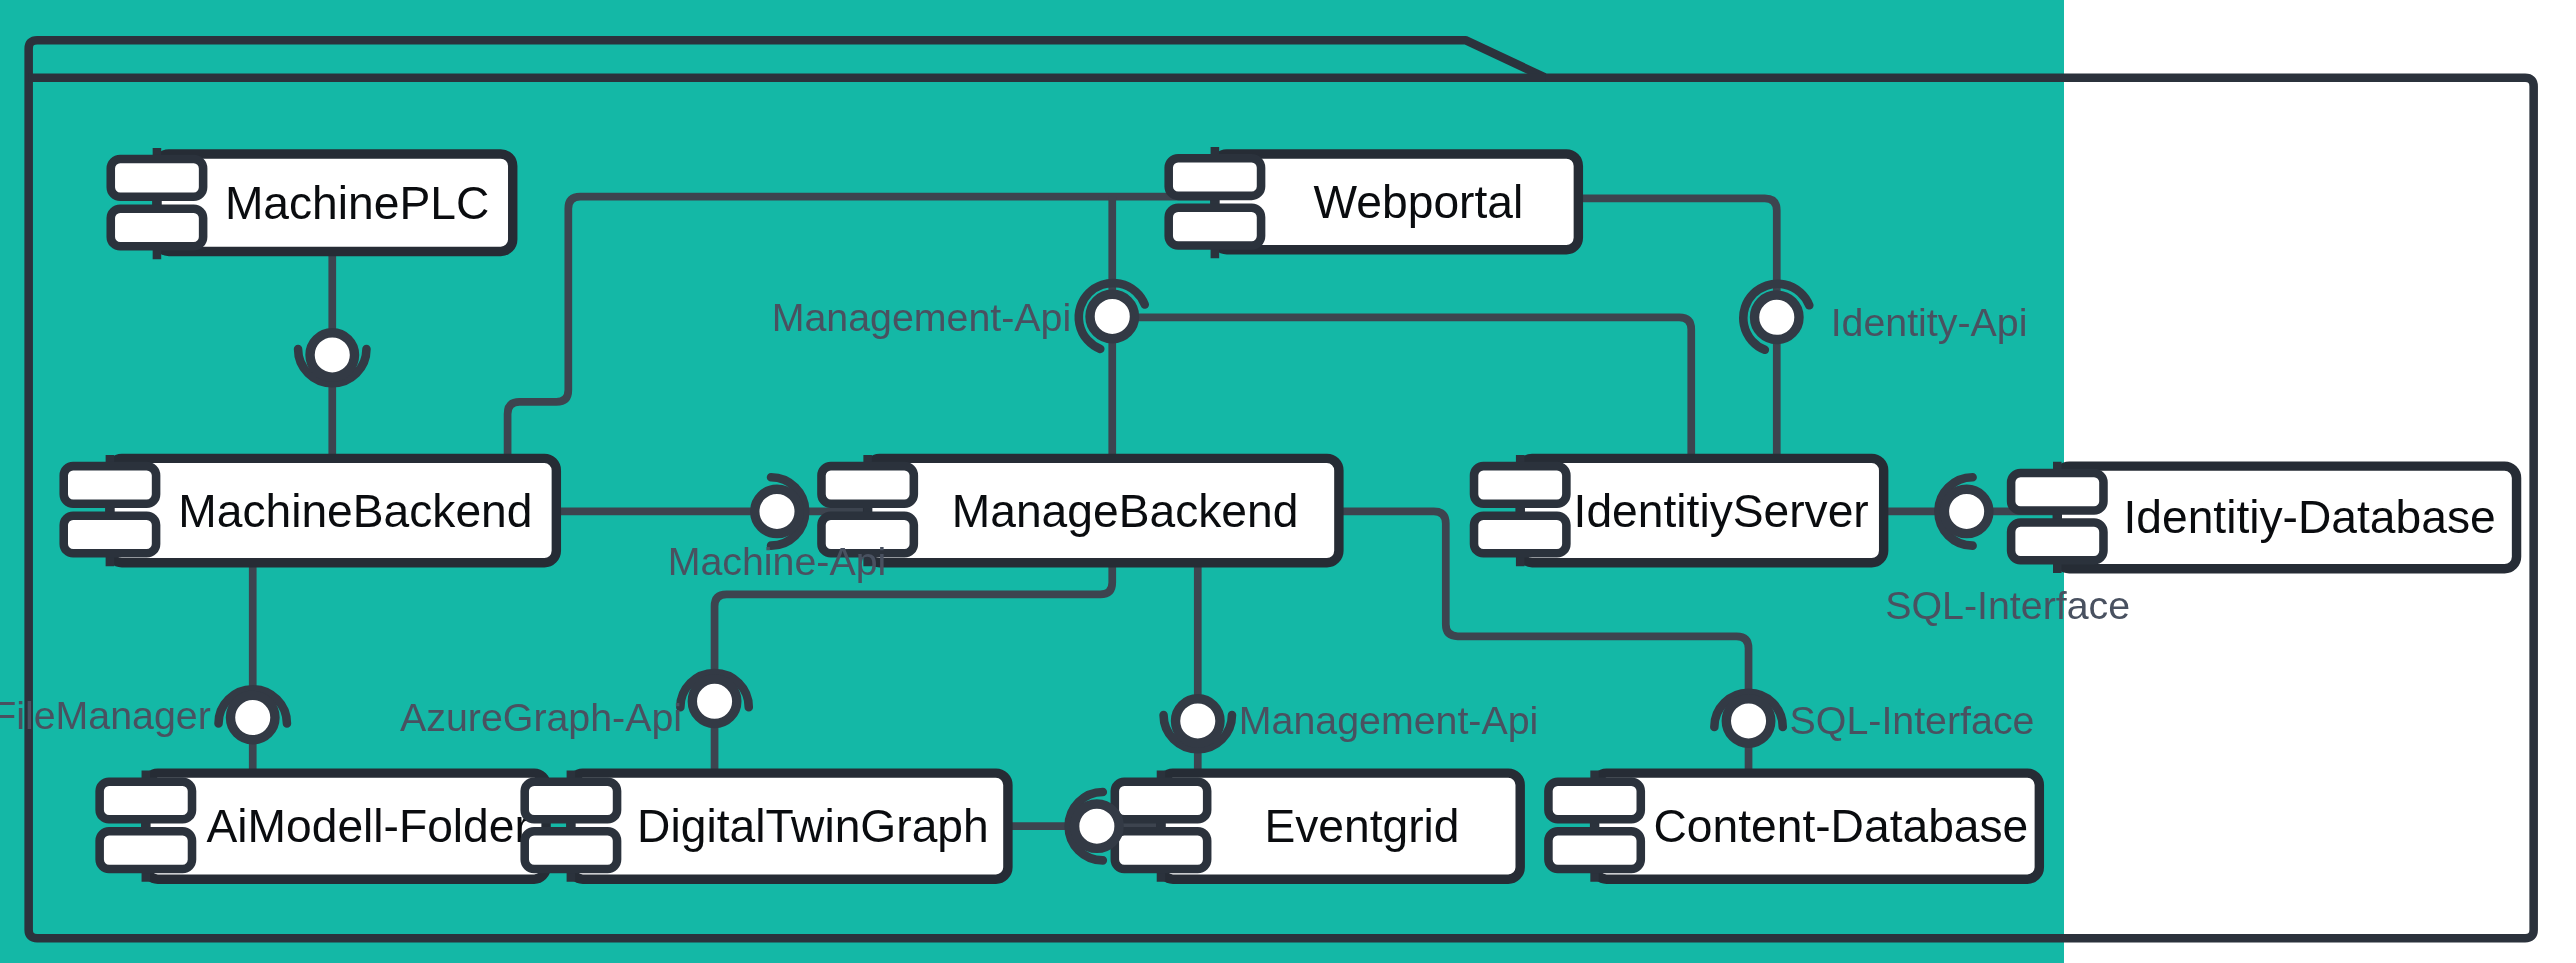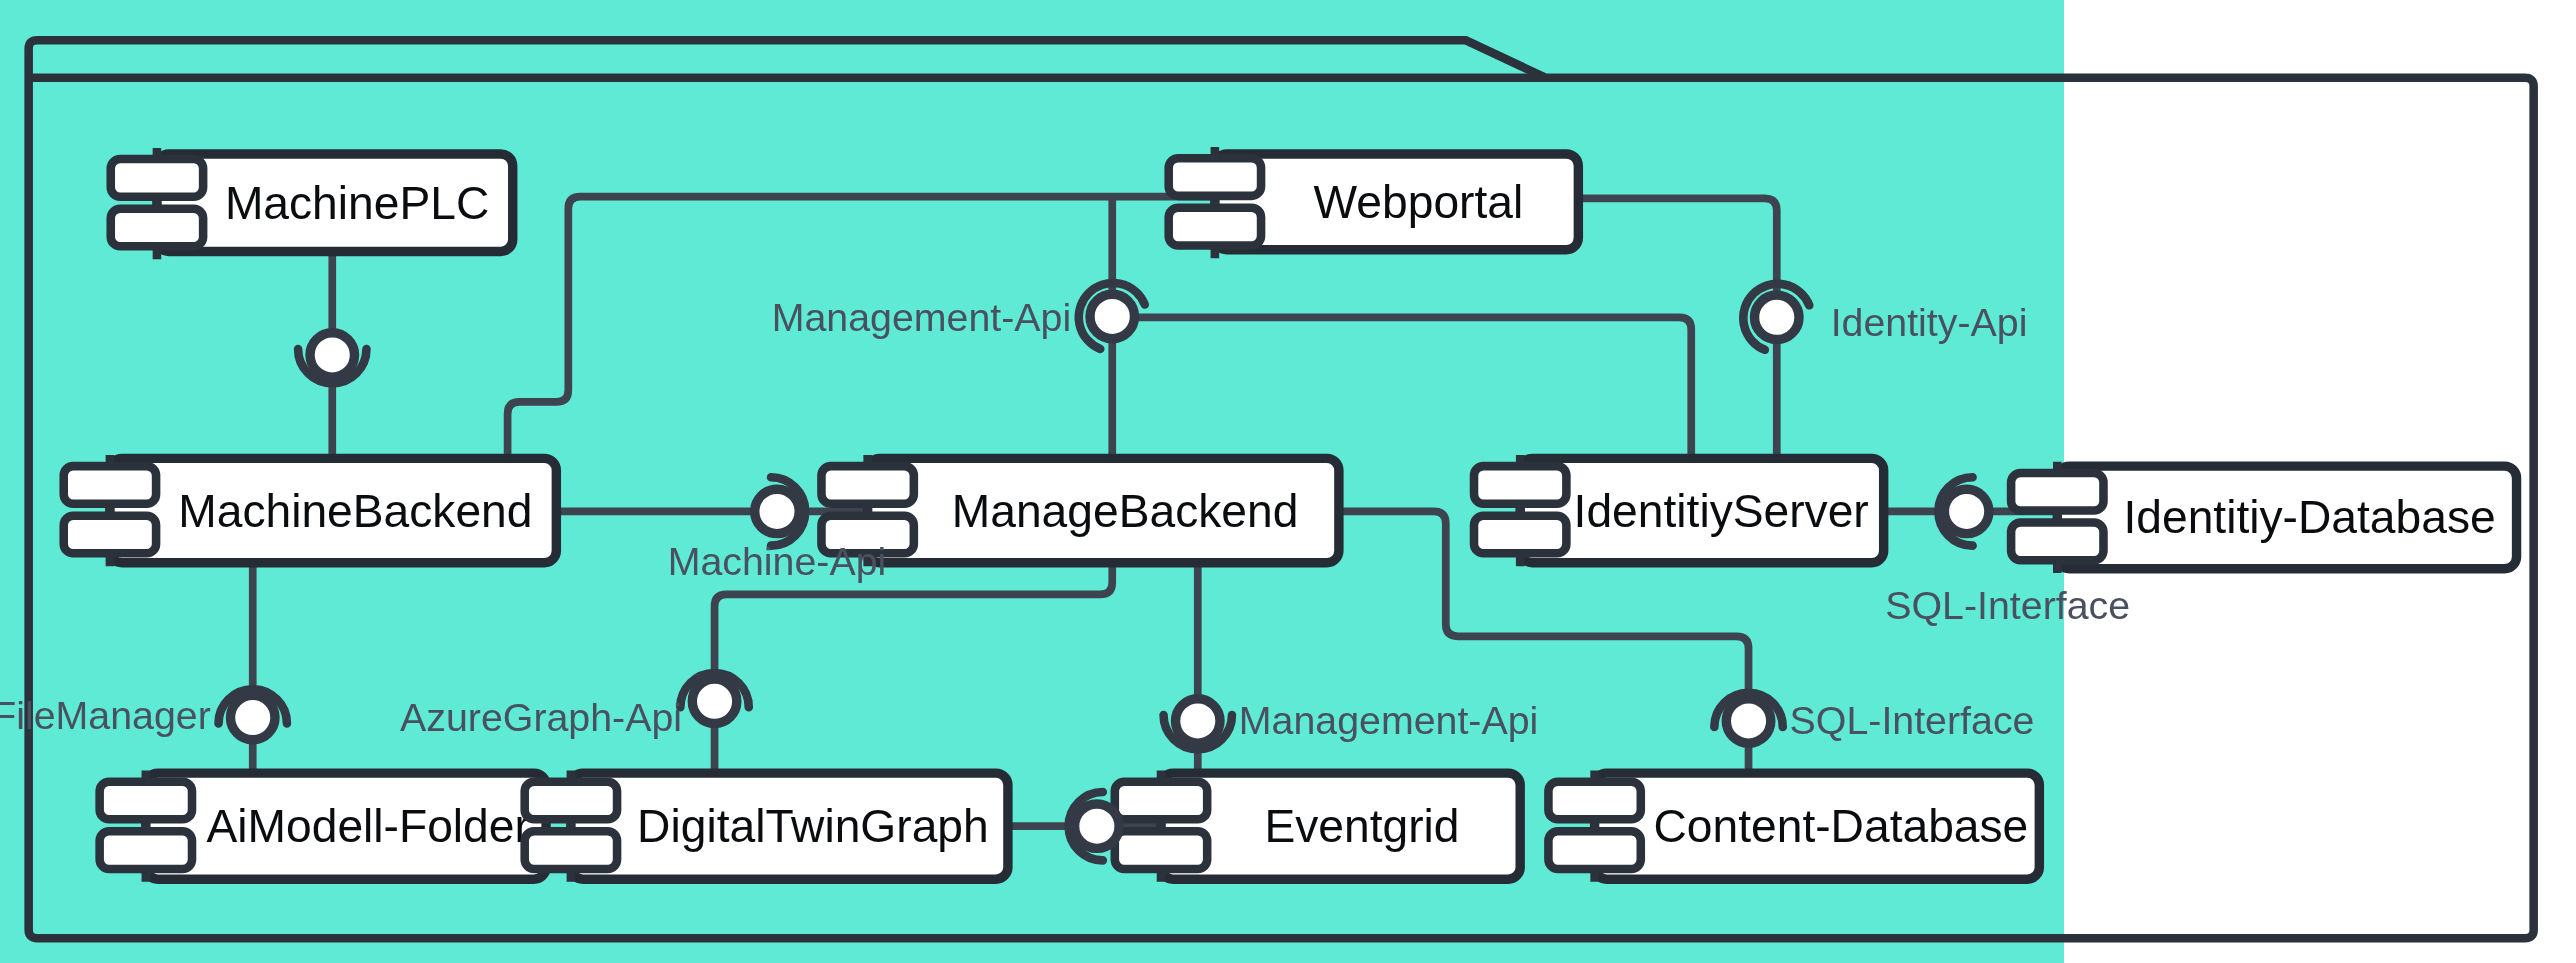--- a/index.html
+++ b/index.html
@@ -1,16 +1,16 @@
 <!DOCTYPE html>
 <html style="font-size:13.7px"><head>
 <meta charset="utf-8">
 <style>
   html,body{margin:0;padding:0;background:#ffffff;}
-  .stage{width:2064px;height:963px;position:relative;background:#5eead4;font-family:"Liberation Sans",sans-serif;}
+  .stage{width:2064px;height:963px;position:relative;background:#14b8a6;font-family:"Liberation Sans",sans-serif;}
   svg{display:block;}
   .conn{fill:none;stroke:#3d444f;stroke-width:9;stroke-linejoin:round;stroke-linecap:butt;}
   .boxr{fill:#ffffff;stroke:#262c35;stroke-width:11;}
   .icon-part{fill:#ffffff;stroke:#2b323c;stroke-width:10;}
   .icon-bar{fill:none;stroke:#2b323c;stroke-width:10;}
   .ball{fill:#ffffff;stroke:#333a45;stroke-width:11;}
   .sock{fill:none;stroke:#333a45;stroke-width:10;stroke-linecap:round;}
   .frame{fill:none;stroke:#2b323c;stroke-width:10;stroke-linejoin:round;}
   .title{fill:#0a0c0f;font-size:54px;}
   .iflabel{fill:#495160;font-size:46px;}

